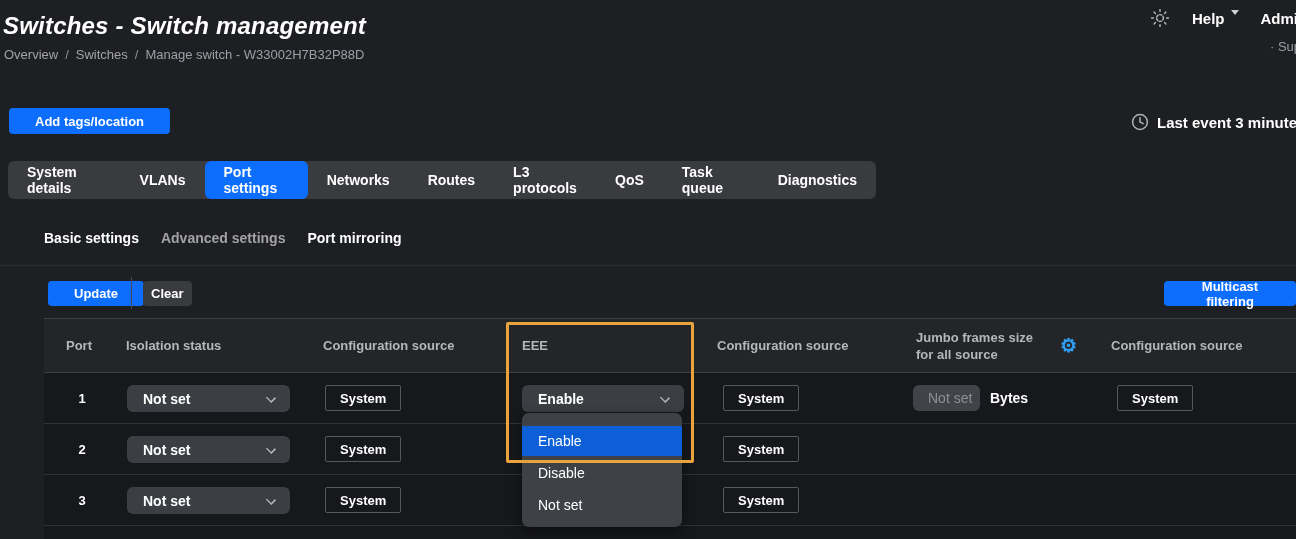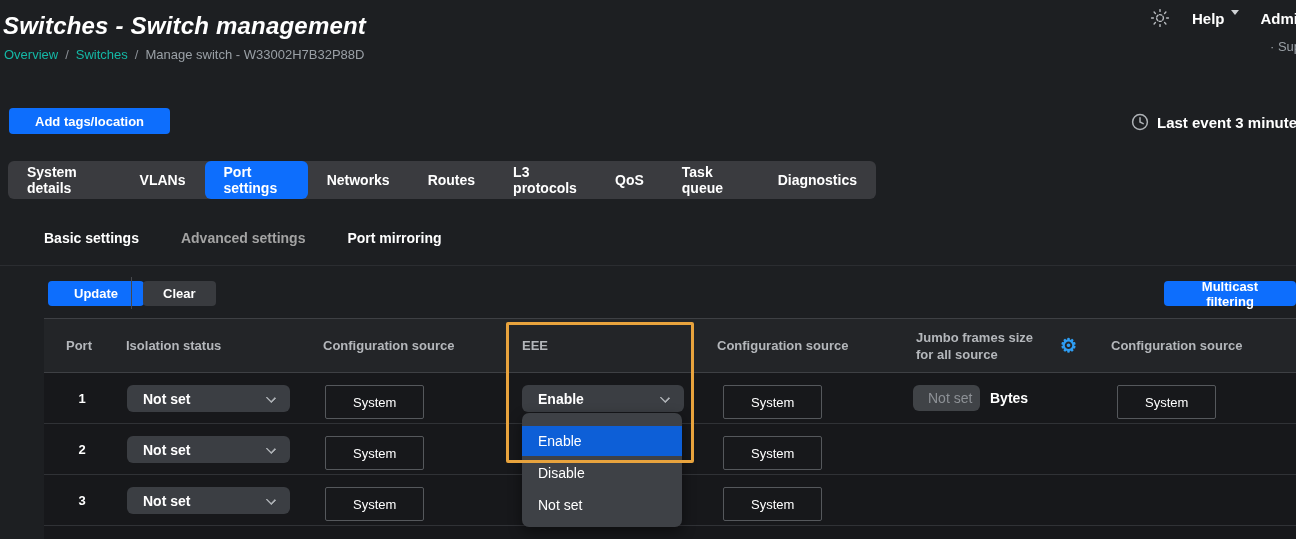--- a/index.html
+++ b/index.html
@@ -5,64 +5,64 @@
   * { margin:0; padding:0; box-sizing:border-box; }
   html,body { background:#141517; }
   body { font-family:"Liberation Sans", sans-serif; }
   .screen {
     position:relative; width:1296px; height:539px;
     background:#1d1f22; overflow:hidden; color:#fff;
   }
   
   .page-title { position:absolute; left:3px; top:12px; font-size:24px; font-weight:700; letter-spacing:.2px;font-style:italic; }
   .breadcrumb { position:absolute; left:4px; top:47px; font-size:13px; color:#9aa0a6; display:flex; gap:7px; align-items:center; }
-  .breadcrumb .link { color:#14b8a6; text-decoration:none; cursor:pointer; }
+  .breadcrumb .link { color:#a3a3a3; text-decoration:none; cursor:pointer; }
   .breadcrumb .sep { color:#8b9096; }
   .topbar-right { position:absolute; left:1150px; top:8px; display:flex; align-items:center; gap:22px; white-space:nowrap; }
   .icon-btn { display:inline-flex; align-items:center; cursor:pointer; }
   .help { font-size:15px; font-weight:700; display:inline-flex; align-items:flex-start; gap:6px; cursor:pointer; }
   .caret-down { width:0; height:0; border-left:4px solid transparent; border-right:4px solid transparent; border-top:5px solid #cfd2d5; display:inline-block; }
   .account { font-size:15px; font-weight:700; cursor:pointer; }
   .account-sub { position:absolute; left:1270px; top:39px; font-size:13px; color:#9aa0a6; white-space:nowrap; }
   
   .btn { display:inline-flex; align-items:center; justify-content:center; height:25px; border:none; border-radius:4px; font-family:inherit; font-size:13px; font-weight:700; color:#fff; cursor:pointer; padding:0 26px; }
   .btn-primary { background:#0d6efd; }
   .btn-dark { background:#393b3f; }
   .add-tags { position:absolute; left:9px; top:108px; height:26px; }
   .last-event { position:absolute; left:1131px; top:113px; display:flex; align-items:center; gap:8px; font-size:15px; font-weight:700; white-space:nowrap; }
   
   .tabbar { position:absolute; left:8px; top:161px; width:868px; height:38px; background:#3a3b3f; border-radius:6px; display:flex; align-items:stretch; }
   .tab { display:flex; align-items:center; padding:0 19px; font-size:14px; font-weight:700; color:#fff; cursor:pointer; border-radius:6px; }
   .tab.active { background:#0d6efd; }
   
-  .subtabs { position:absolute; left:44px; top:230px; display:flex; gap:42px; font-size:14px; font-weight:700; }
+  .subtabs { position:absolute; left:44px; top:230px; display:flex; gap:22px; font-size:14px; font-weight:700; }
   .subtab { cursor:pointer; color:#fff; }
   .subtab.dimmed { color:#a3a3a3; }
   .section-divider { position:absolute; left:0; top:265px; width:100%; height:1px; background:#2b2d31; }
   
   .update-btn { position:absolute; left:48px; top:281px; }
   .v-divider { position:absolute; left:131px; top:277px; width:1px; height:32px; background:#47494d; }
-  .clear-btn { position:absolute; left:143px; top:281px; padding:0 20px; }
+  .clear-btn { position:absolute; left:143px; top:281px; padding:0 8px; }
   .multicast-btn { position:absolute; left:1164px; top:281px; }
   
   .table-wrap { position:absolute; left:44px; right:0; top:318px; bottom:0; background:#17181b; }
   .thead { position:absolute; left:0; right:0; top:0; height:55px; background:#232528; border-top:1px solid #3e4044; border-bottom:1px solid #3e4044; color:#b4b7bb; font-size:13px; font-weight:700; }
   .th { position:absolute; top:0; height:100%; display:flex; align-items:center; }
   .th-port { left:22px; } .th-isolation { left:82px; } .th-cfg1 { left:279px; } .th-eee { left:478px; }
   .th-cfg2 { left:673px; } .th-jumbo { left:872px; flex-direction:column; align-items:flex-start; justify-content:center; line-height:17px; }
   .th-cfg3 { left:1067px; }
   .gear { position:absolute; left:1016px; top:0; height:100%; display:flex; align-items:center; font-size:19px; color:#2e9df2; cursor:pointer; }
   .row { position:absolute; left:0; right:0; height:51px; border-bottom:1px solid #303236; }
   .row-1 { top:55px; } .row-2 { top:106px; } .row-3 { top:157px; }
   .port-val { position:absolute; left:18px; top:0; width:40px; height:51px; display:flex; align-items:center; justify-content:center; font-size:13px; font-weight:700; }
   .control { position:absolute; top:12px; height:27px; background:#3b3e43; border-radius:6px; display:flex; align-items:center; font-size:14px; font-weight:700; color:#fff; padding-left:16px; cursor:pointer; }
   .control .chev { position:absolute; right:15px; top:9px; width:8px; height:8px; border-right:2px solid #aeb2b6; border-bottom:2px solid #aeb2b6; transform:rotate(45deg) scale(1,.9); border-radius:1px; }
   .sel-isolation { left:83px; width:163px; }
   .sel-eee { left:478px; width:162px; }
-  .badge { position:absolute; top:12px; height:34px; border:1px solid #55585c; border-radius:2px; display:flex; align-items:center; padding:0 27px; font-size:13px; font-weight:400; color:#fff; }
+  .badge { position:absolute; top:12px; height:26px; border:1px solid #55585c; border-radius:2px; display:flex; align-items:center; padding:0 14px; font-size:13px; font-weight:700; color:#fff; }
   .badge-cfg1 { left:281px; } .badge-cfg2 { left:679px; } .badge-cfg3 { left:1073px; }
   .jumbo-input { position:absolute; left:869px; top:12px; width:67px; height:26px; background:#404347; border-radius:6px; color:#8d9196; font-size:14px; font-weight:400; display:flex; align-items:center; padding-left:15px; overflow:hidden; white-space:nowrap; }
   .bytes-label { position:absolute; left:946px; top:12px; height:26px; display:flex; align-items:center; font-size:14px; font-weight:700; }
   
   .row-4 { top:218px; border-bottom:none; }
   
   .menu { position:absolute; left:522px; top:413px; width:160px; height:114px; background:#3e4146; border-radius:7px; box-shadow:0 5px 14px rgba(0,0,0,.45); z-index:5; }
   .menu .opt { position:absolute; left:0; right:0; height:30px; display:flex; align-items:center; padding-left:16px; font-size:14px; color:#fff; cursor:pointer; }
   .opt-0 { top:13px; background:#0d5fd7; }
   .opt-1 { top:45px; }

